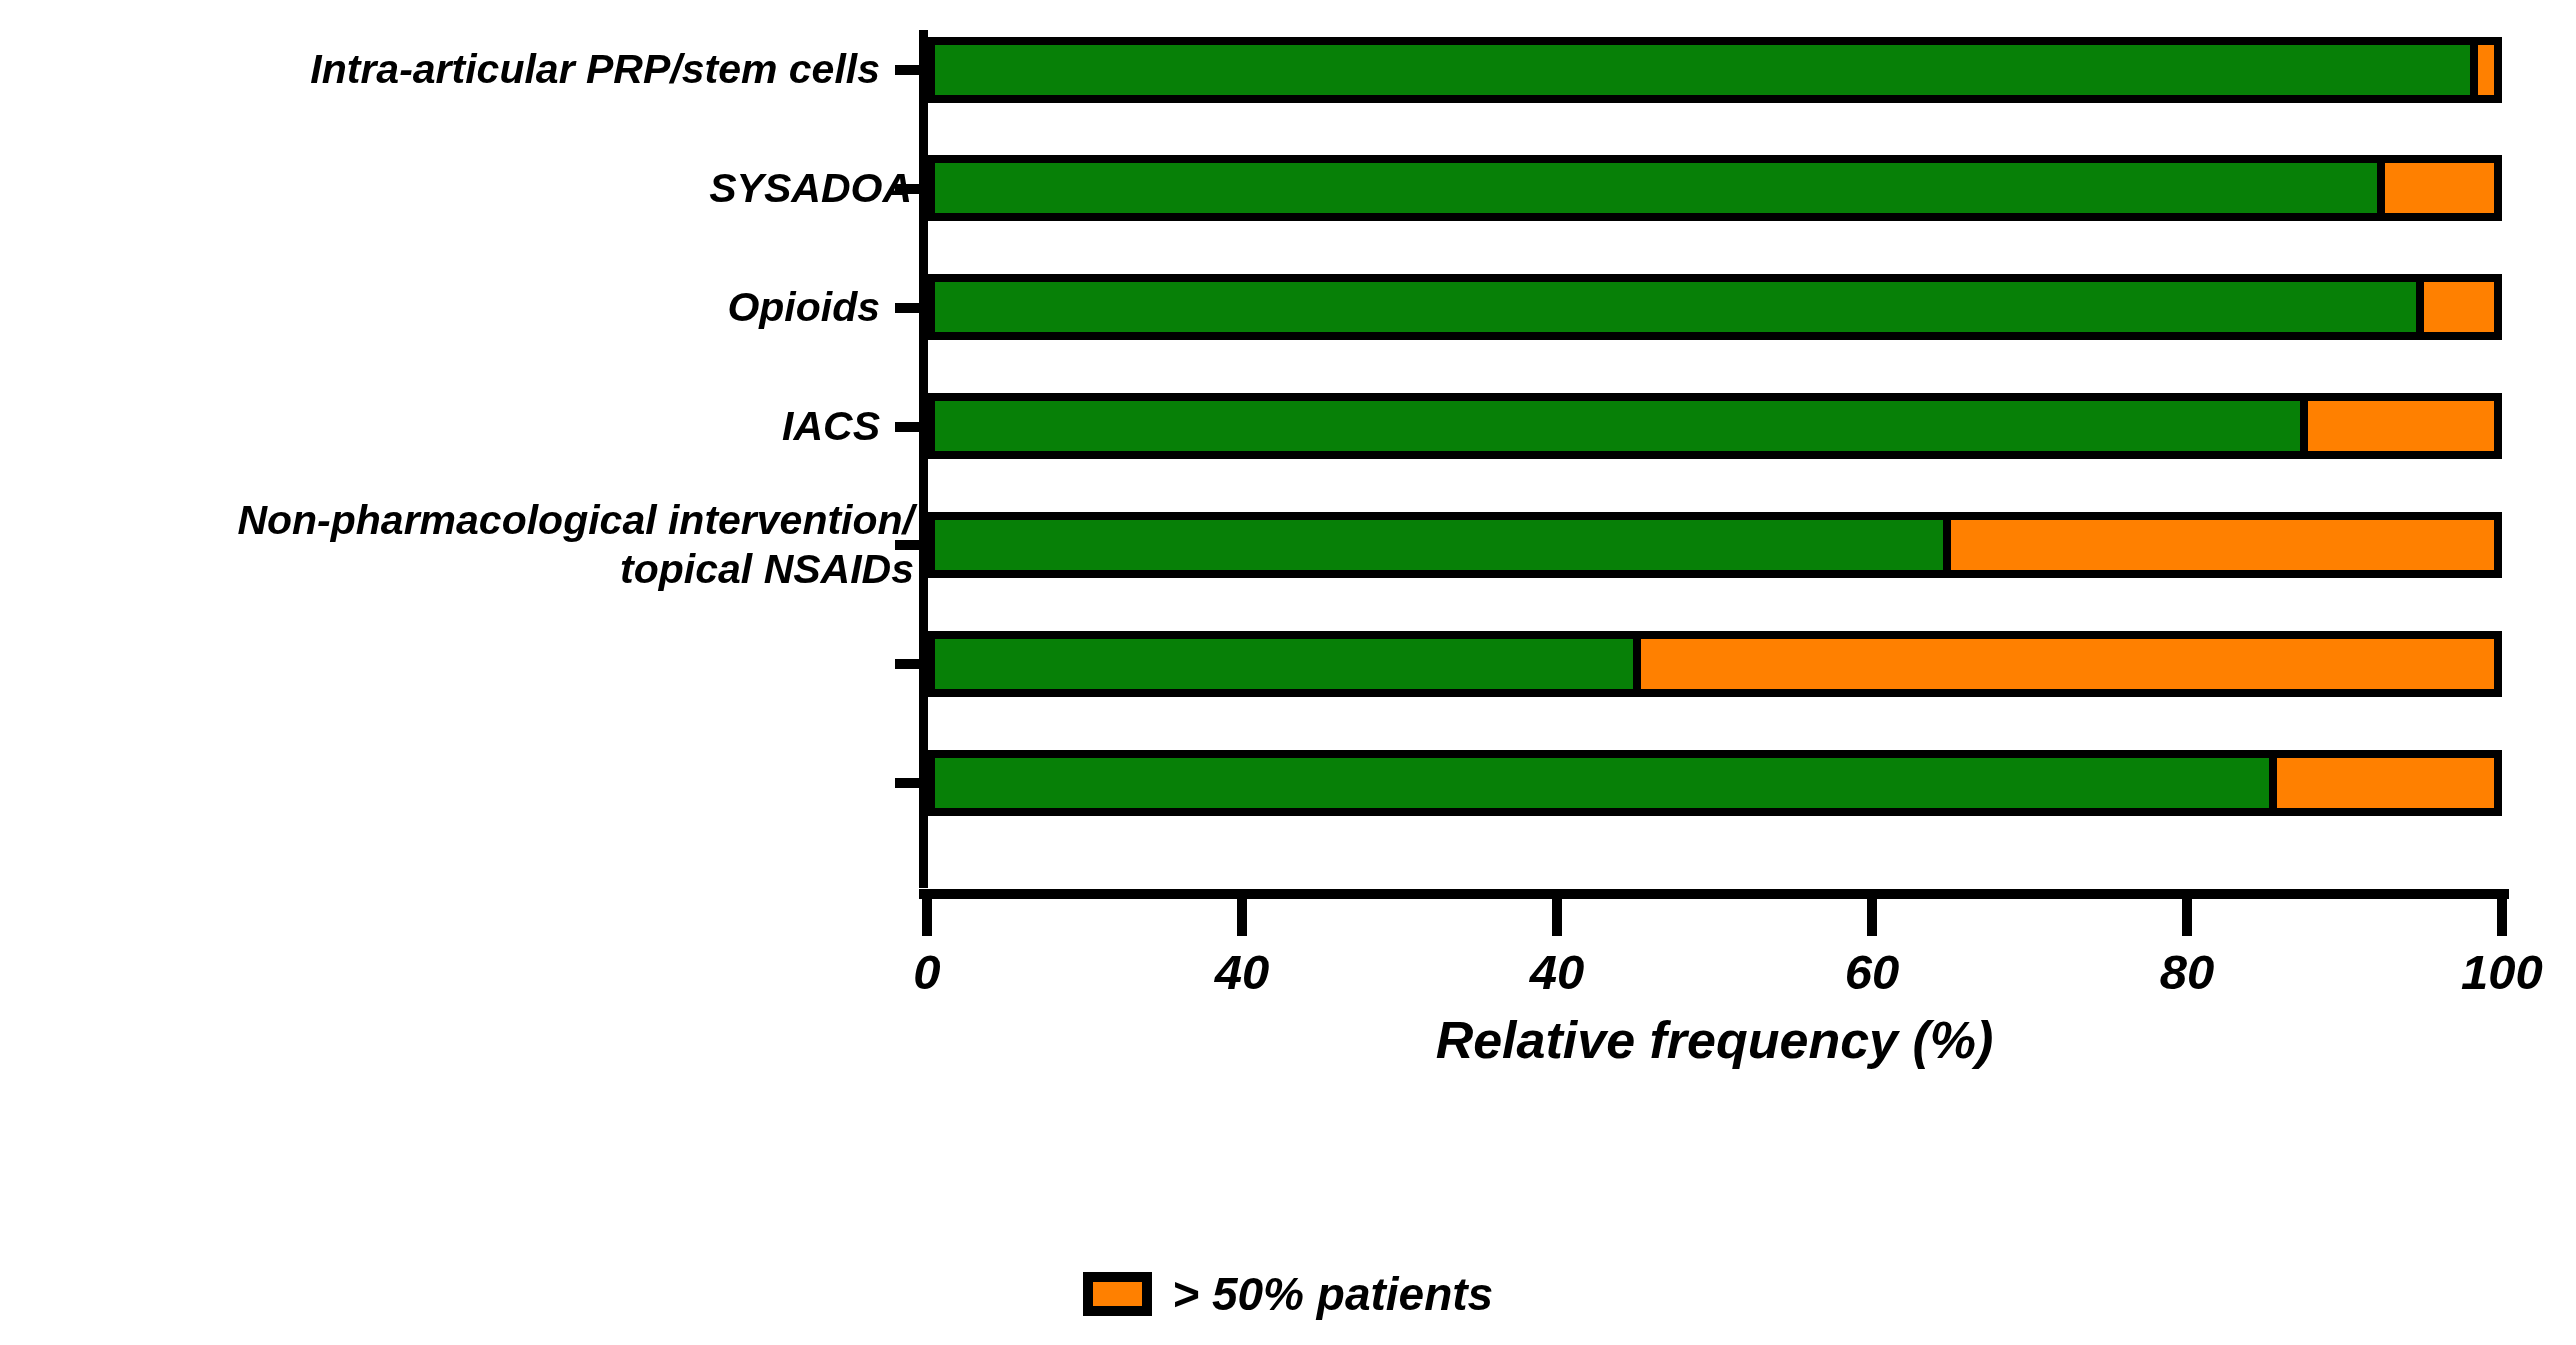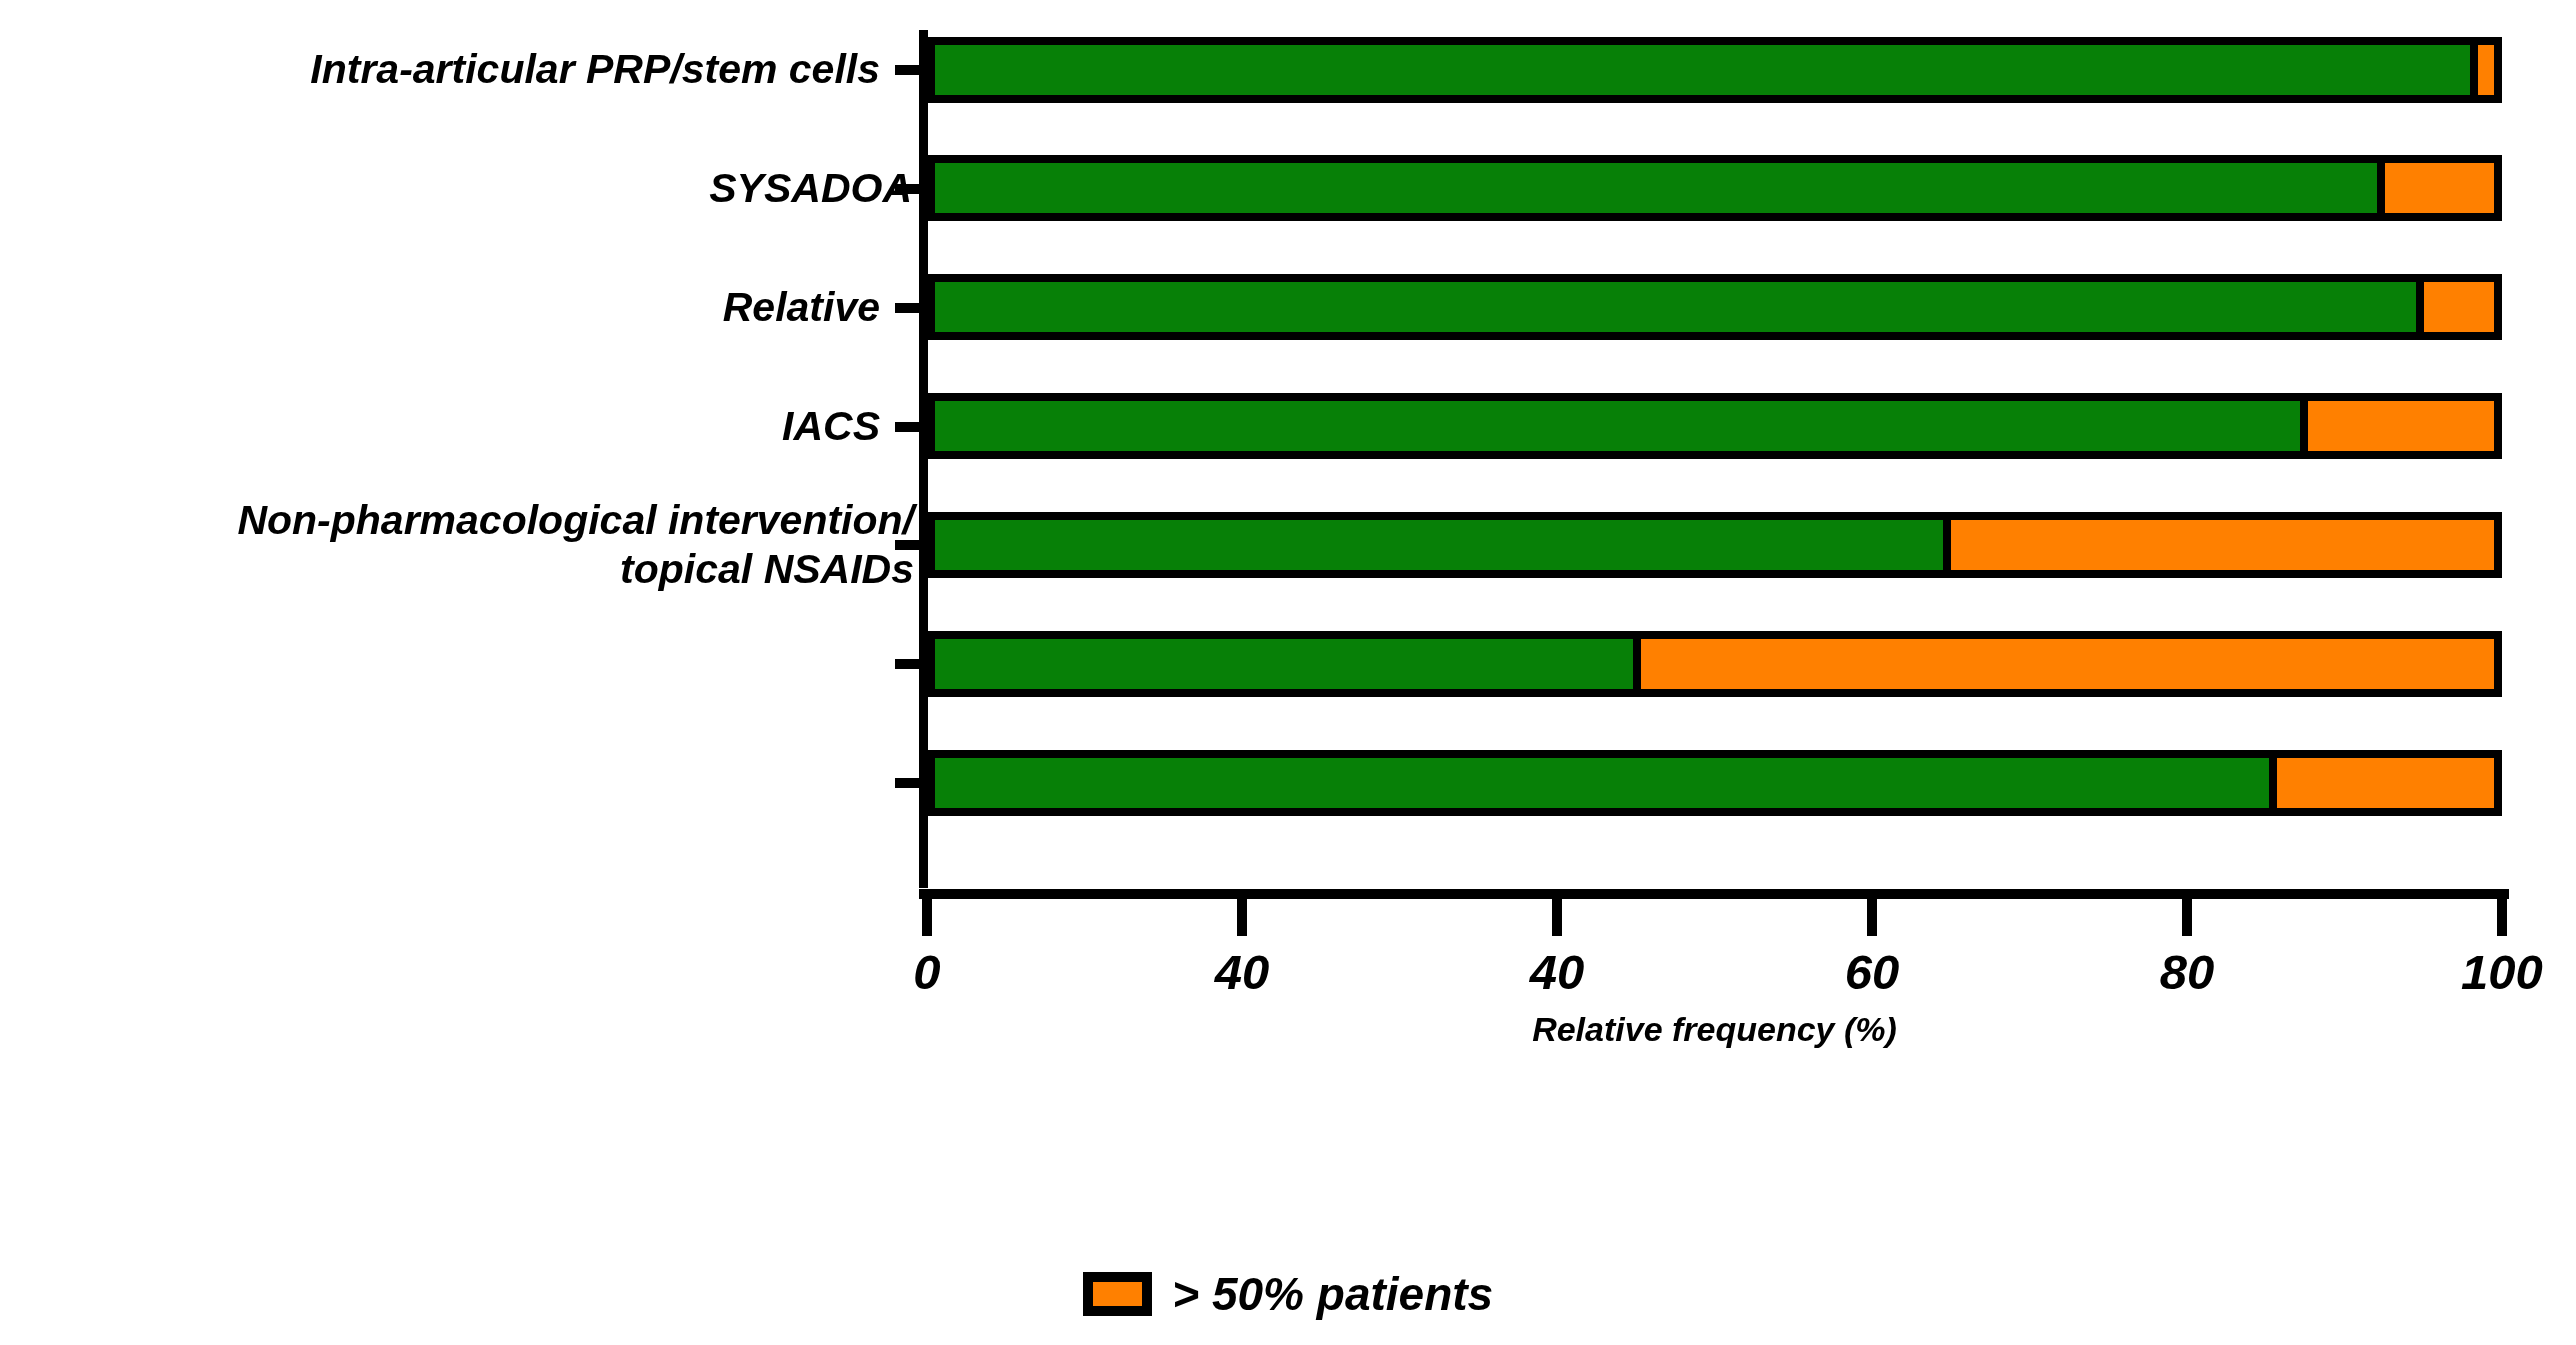--- a/index.html
+++ b/index.html
@@ -116,21 +116,21 @@
     font-family: "Liberation Sans", sans-serif;
   }
 
   .x-axis-title {
     position: absolute;
     top: 994px;
     left: 927px;
     width: 1575px;
     text-align: center;
     font-weight: bold;
-    font-size: 34px;
+    font-size: 52px;
     color: #000000;
     font-family: "Liberation Sans", sans-serif;
   }
 
   
   .legend {
     position: absolute;
     top: 1251px;
     left: 0;
     width: 2576px;
@@ -185,21 +185,21 @@
       </div>
       <div class="y-tick" style="left: 895px; top: 168px;"></div>
       <div class="y-label" style="width: 880px; left: 0px; top: 148px; padding-left: 32px;">SYSADOA</div>
       <div class="bar-row" style="top: 258px; width: 1575px;">
         <div class="bar-track">
           <div class="seg seg-green" style="flex: 95.5 0 0px;"></div>
           <div class="seg seg-orange seg-divider" style="flex: 4.5 0 0px;"></div>
         </div>
       </div>
       <div class="y-tick" style="left: 895px; top: 287px;"></div>
-      <div class="y-label" style="width: 880px; left: 0px; top: 267px;">Relative</div>
+      <div class="y-label" style="width: 880px; left: 0px; top: 267px;">Opioids</div>
       <div class="bar-row" style="top: 377px; width: 1575px;">
         <div class="bar-track">
           <div class="seg seg-green" style="flex: 88 0 0px;"></div>
           <div class="seg seg-orange seg-divider" style="flex: 12 0 0px;"></div>
         </div>
       </div>
       <div class="y-tick" style="left: 895px; top: 406px;"></div>
       <div class="y-label" style="width: 880px; left: 0px; top: 386px;">IACS</div>
       <div class="bar-row" style="top: 496px; width: 1575px;">
         <div class="bar-track">

